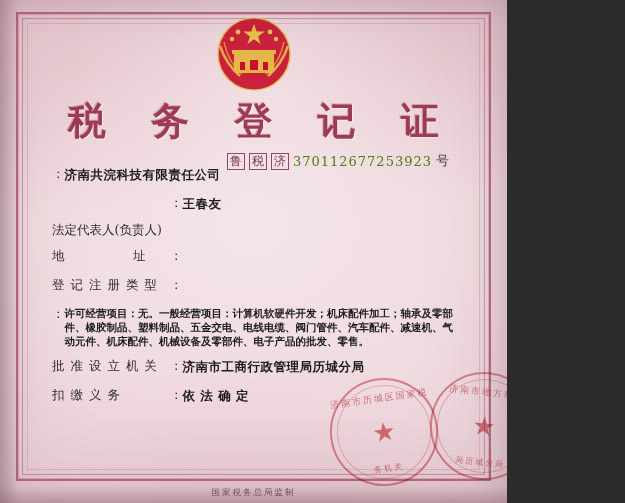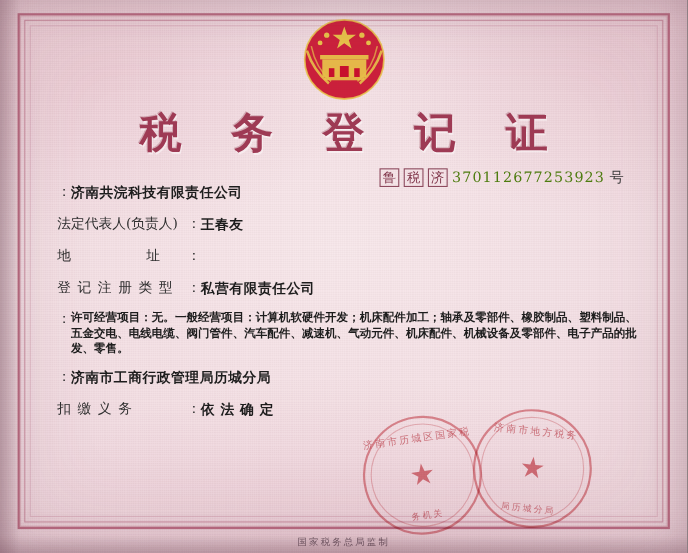--- a/index.html
+++ b/index.html
@@ -2,21 +2,21 @@
 <html><head>
 <meta charset="utf-8">
 <style>
   html, body {
     margin: 0;
     padding: 0;
     background: #2b2b2b;
   }
   #page {
     position: relative;
-    width: 625px;
+    width: 507px;
     height: 503px;
     overflow: hidden;
     background: #efd8dc;
     font-family: "DejaVu Sans", sans-serif;
   }
 
   
   .paper {
     position: absolute;
     inset: 0;
@@ -131,21 +131,21 @@
     min-height: 20px;
   }
   .label {
     flex: 0 0 118px;
     font-family: "DejaVu Serif", serif;
     font-size: 12.5px;
     color: #2f2f2f;
     letter-spacing: 1px;
     white-space: nowrap;
   }
-  .label.tight { letter-spacing: 0px; }
+  .label.tight { letter-spacing: 0px; margin-top: 27px; }
   .colon {
     flex: 0 0 10px;
     font-size: 12.5px;
     color: #2f2f2f;
   }
   .value {
     flex: 1 1 auto;
     font-family: "DejaVu Serif", serif;
     font-size: 12.5px;
     color: #1d1d1d;
@@ -296,29 +296,29 @@
     </div>
 
     <div class="row">
       <div class="label">地　　　　　址</div>
       <div class="colon">：</div>
     </div>
 
     <div class="row">
       <div class="label">登 记 注 册 类 型</div>
       <div class="colon">：</div>
-      <div class="value">私营有限责任公司</div>
     </div>
 
     <div class="row">
       <div class="colon">：</div>
       <div class="value small">许可经营项目：无。一般经营项目：计算机软硬件开发；机床配件加工；轴承及零部件、橡胶制品、塑料制品、五金交电、电线电缆、阀门管件、汽车配件、减速机、气动元件、机床配件、机械设备及零部件、电子产品的批发、零售。</div>
     </div>
 
     <div class="row">
+      <div class="label">批 准 设 立 机 关</div>
       <div class="colon">：</div>
       <div class="value">济南市工商行政管理局历城分局</div>
     </div>
 
     <div class="row">
       <div class="label">扣 缴 义 务</div>
       <div class="colon">：</div>
       <div class="value">依 法 确 定</div>
     </div>
 

